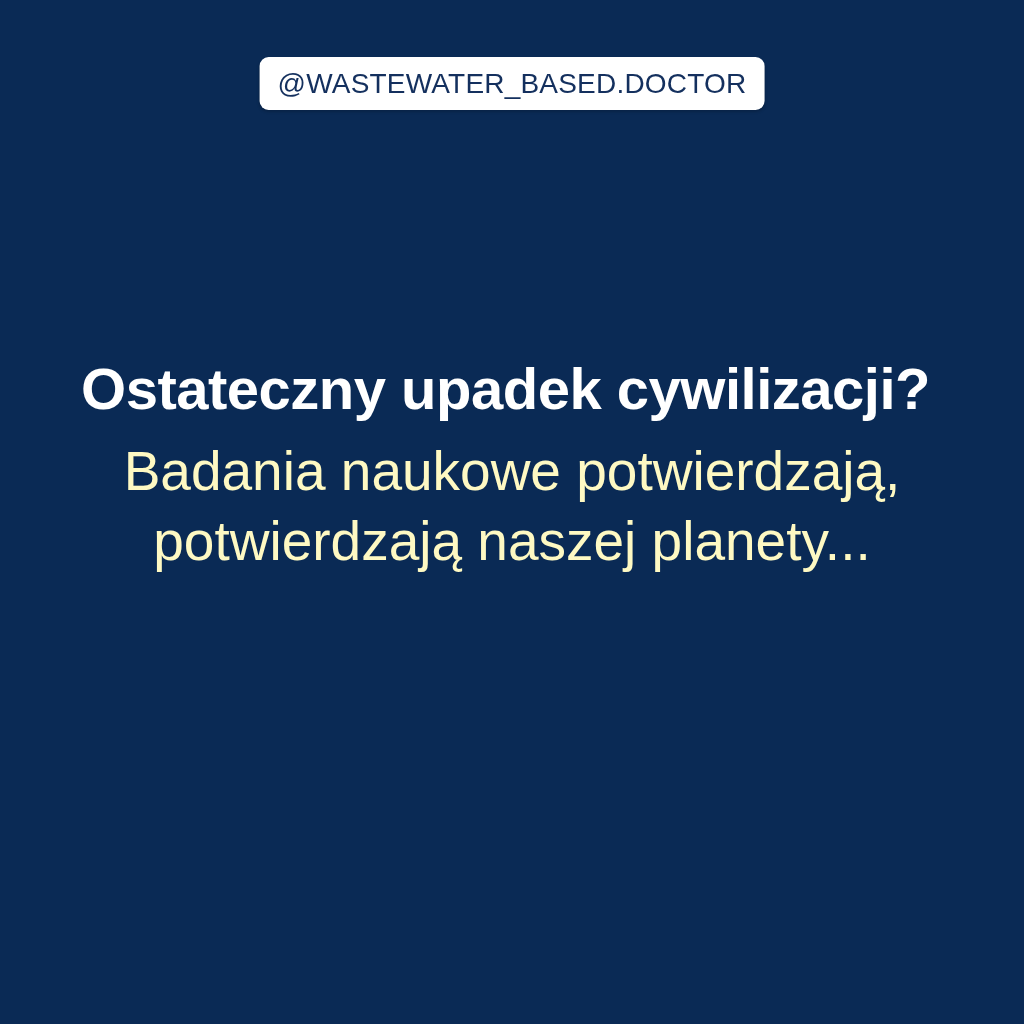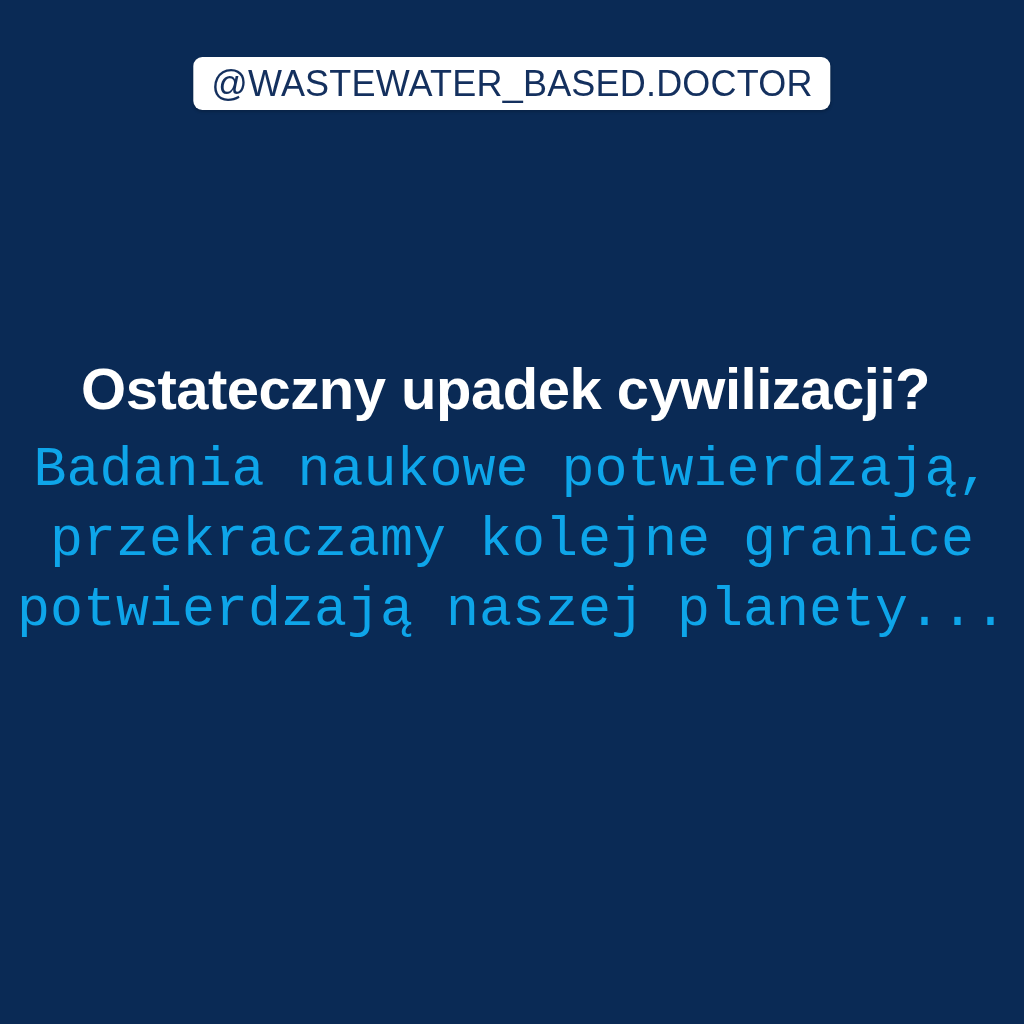--- a/index.html
+++ b/index.html
@@ -34,21 +34,21 @@
     align-items: center;
     justify-content: center;
     background: #ffffff;
     border-radius: 9px;
     box-shadow: 0 2px 3px rgba(0, 0, 0, 0.18);
   }
 
   #handle-text {
     color: #14305e;
     font-family: "Liberation Sans", sans-serif;
-    font-size: 36px;
+    font-size: 28px;
     font-weight: 400;
     letter-spacing: 0.2px;
     white-space: nowrap;
     line-height: 1;
   }
 
   
   #message-block {
     position: absolute;
     top: 360px;
@@ -62,22 +62,22 @@
     font-family: "Liberation Sans", sans-serif;
     font-size: 58px;
     font-weight: 700;
     letter-spacing: -0.5px;
     line-height: 1.0;
     margin: 0 13px 18px 0;
     white-space: nowrap;
   }
 
   .body-line {
-    color: #0ea5e9;
-    font-family: Liberation Mono, monospace;
+    color: #fef9c3;
+    font-family: Liberation Sans, sans-serif;
     font-size: 55px;
     font-weight: 300;
     letter-spacing: 0px;
     line-height: 70px;
     white-space: nowrap;
   }
 </style>
 </head>
 <body>
 
@@ -86,19 +86,18 @@
   <div id="handle-badge">
     <span id="handle-text">@WASTEWATER_BASED.DOCTOR</span>
   </div>
 
   <div id="message-block">
 
     <div id="headline">Ostateczny upadek cywilizacji?</div>
 
     <div class="body-line">Badania naukowe potwierdzają,</div>
 
-    <div class="body-line">przekraczamy kolejne granice</div>
 
     <div class="body-line">potwierdzają naszej planety...</div>
 
   </div>
 
 </div>
 
 </body></html>

